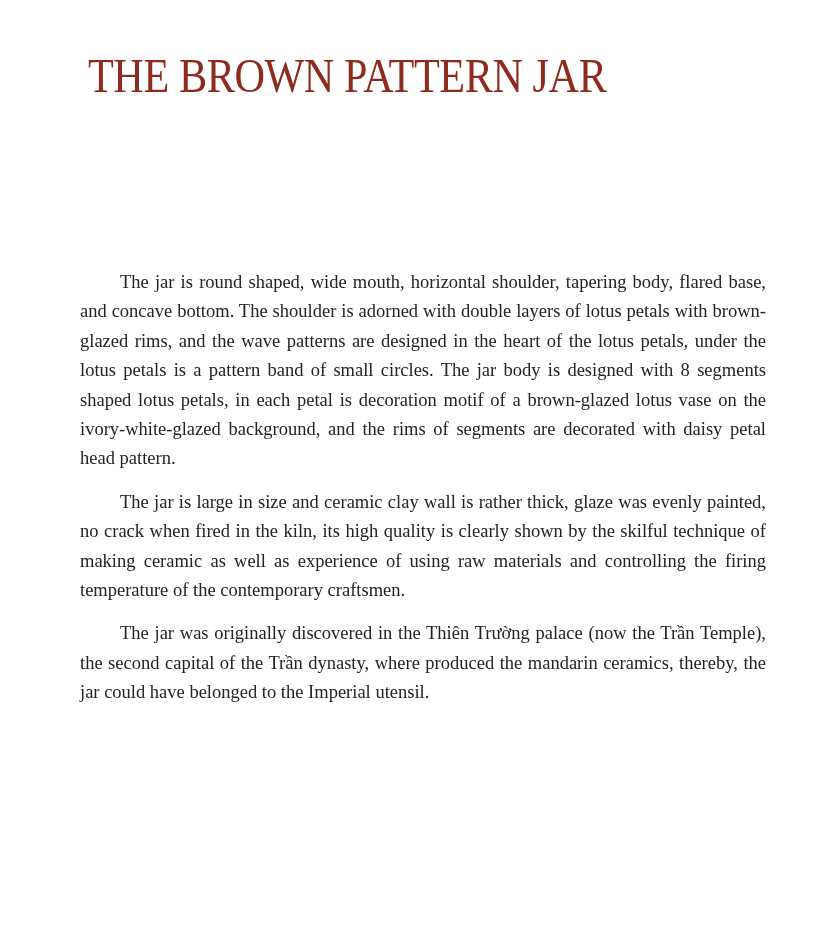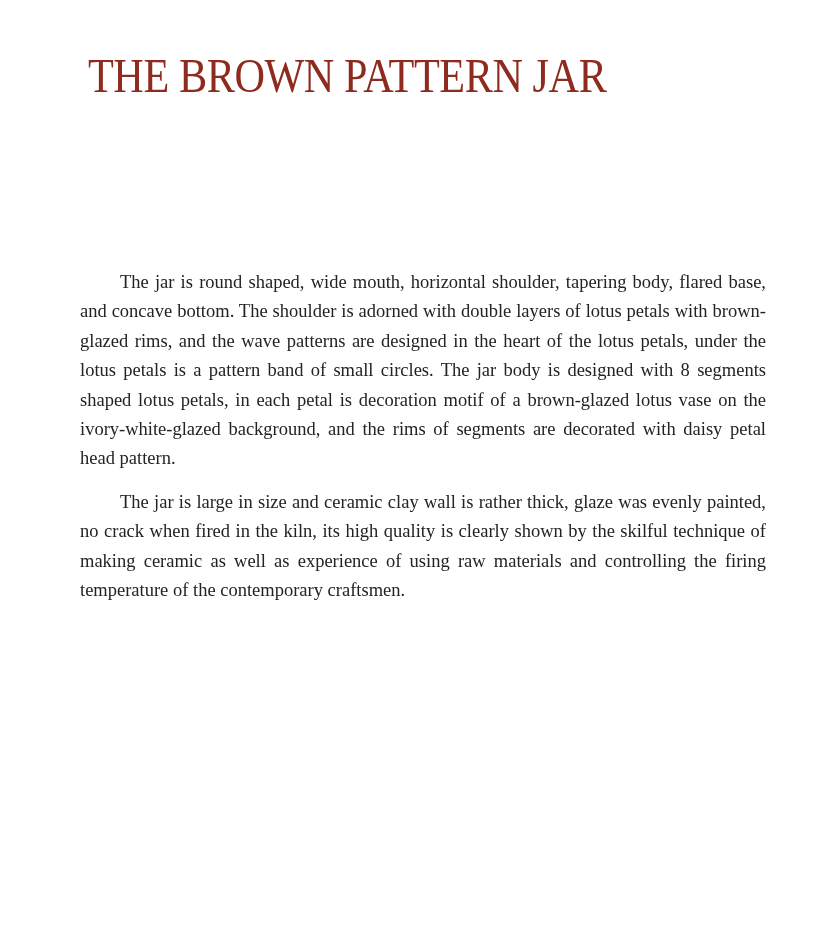--- a/index.html
+++ b/index.html
@@ -57,14 +57,15 @@
 </style>
 </head>
 <body>
 
 <div class="page">
   <h1 class="title">THE BROWN PATTERN JAR</h1>
 
   <div class="body-text">
     <p>The jar is round shaped, wide mouth, horizontal shoulder, tapering body, flared base, and concave bottom. The shoulder is adorned with double layers of lotus petals with brown-glazed rims, and the wave patterns are designed in the heart of the lotus petals, under the lotus petals is a pattern band of small circles. The jar body is designed with 8 segments shaped lotus petals, in each petal is decoration motif of a brown-glazed lotus vase on the ivory-white-glazed background, and the rims of segments are decorated with daisy petal head pattern.</p>
     <p>The jar is large in size and ceramic clay wall is rather thick, glaze was evenly painted, no crack when fired in the kiln, its high quality is clearly shown by the skilful technique of making ceramic as well as experience of using raw materials and controlling the firing temperature of the contemporary craftsmen.</p>
+    <p>The jar was originally discovered in the Thiên Trường palace (now the Trần Temple), the second capital of the Trần dynasty, where produced the mandarin ceramics, thereby, the jar could have belonged to the Imperial utensil.</p>
   </div>
 </div>
 
 </body></html>

